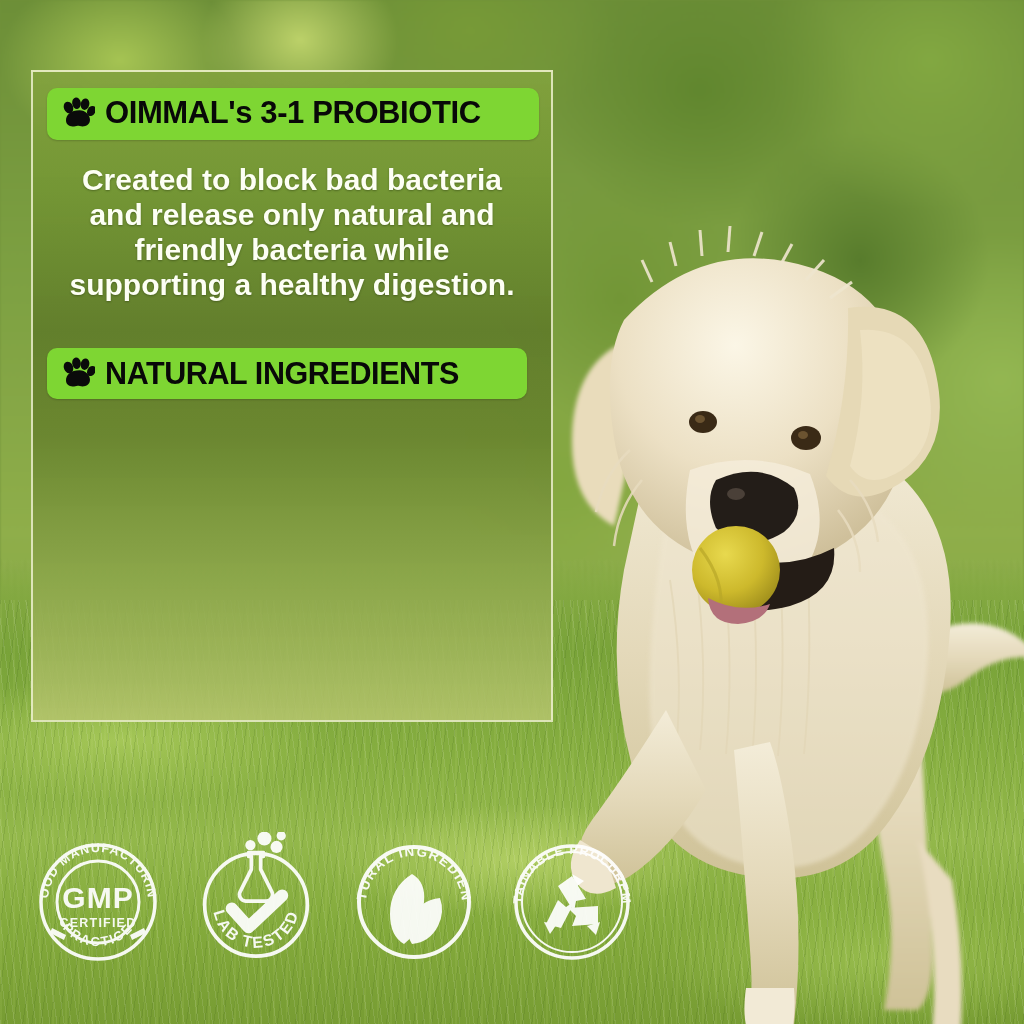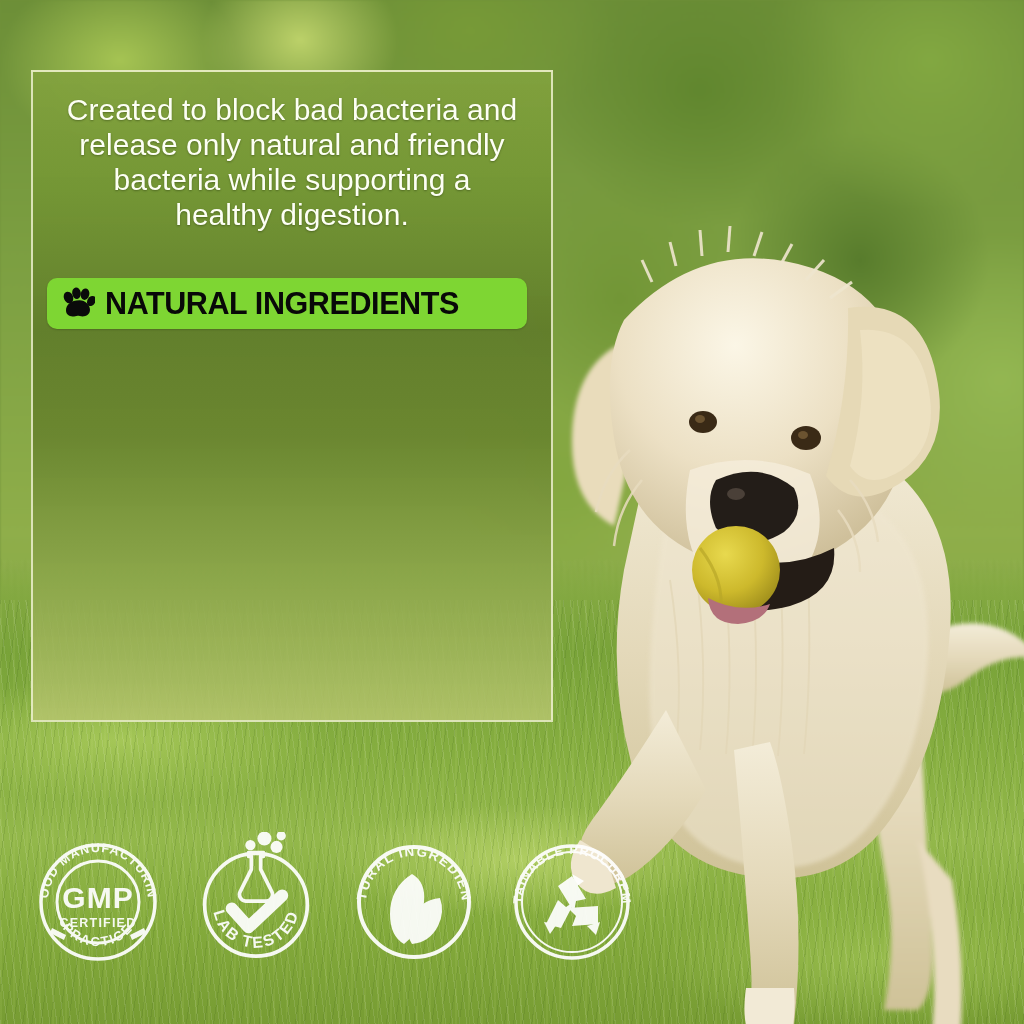--- a/index.html
+++ b/index.html
@@ -116,21 +116,21 @@
   .paw-icon { flex: 0 0 auto; display: block; }
 
   .body-text {
     color: #fdfff4;
     font-size: 30px;
     line-height: 1.17;
     text-align: center;
     margin: 16px 18px 0 18px;
     text-shadow: 0 1px 2px rgba(40,55,15,.45);
   }
-  #paragraph-probiotic { margin-top: 4px; }
+  #paragraph-probiotic { margin-top: 22px; font-weight: bold; }
   #paragraph-ingredients { margin-top: 18px; }
 
   .section-gap { height: 44px; }
 
   
   #badge-row {
     position: absolute;
     left: 28px;
     top: 832px;
     width: 620px;
@@ -245,20 +245,30 @@
         <path d="M110 300 q-26 24 -34 62"></path>
           <path d="M122 330 q-24 28 -28 66"></path>
         <path d="M330 330 q24 26 28 62"></path>
           <path d="M318 360 q22 28 22 62"></path>
       </g>
     </g>
   </svg>
 
   <div id="info-panel">
 
+    <div class="banner banner-1">
+      <svg class="paw-icon" width="34" height="32" viewBox="0 0 34 32">
+        <ellipse cx="7.5" cy="10.5" rx="4.6" ry="6" transform="rotate(-22 7.5 10.5)" fill="#0a0a0a"></ellipse>
+        <ellipse cx="15.5" cy="6.2" rx="4.3" ry="5.8" transform="rotate(-8 15.5 6.2)" fill="#0a0a0a"></ellipse>
+        <ellipse cx="24" cy="7.2" rx="4.3" ry="5.8" transform="rotate(12 24 7.2)" fill="#0a0a0a"></ellipse>
+        <ellipse cx="30.4" cy="14" rx="4" ry="5.4" transform="rotate(30 30.4 14)" fill="#0a0a0a"></ellipse>
+        <path d="M18.6 13.2c5.6 0 10.4 4.6 10.4 9.6 0 4.4-3.6 6.6-7.4 6.6-2.2 0-3.4-.7-5-.7s-2.9.8-5 .8c-3.6 0-6.6-2.2-6.6-6.2 0-5.2 4.8-10.1 13.6-10.1z" fill="#0a0a0a"></path>
+      </svg>
+      <span class="banner-title">OIMMAL's 3-1 PROBIOTIC</span>
+    </div>
 
     <div class="body-text" id="paragraph-probiotic">Created to block bad bacteria and release only natural and friendly bacteria while supporting a healthy digestion.</div>
 
     <div class="section-gap"></div>
 
     <div class="banner banner-2">
       <svg class="paw-icon" width="34" height="32" viewBox="0 0 34 32">
         <ellipse cx="7.5" cy="10.5" rx="4.6" ry="6" transform="rotate(-22 7.5 10.5)" fill="#0a0a0a"></ellipse>
         <ellipse cx="15.5" cy="6.2" rx="4.3" ry="5.8" transform="rotate(-8 15.5 6.2)" fill="#0a0a0a"></ellipse>
         <ellipse cx="24" cy="7.2" rx="4.3" ry="5.8" transform="rotate(12 24 7.2)" fill="#0a0a0a"></ellipse>

